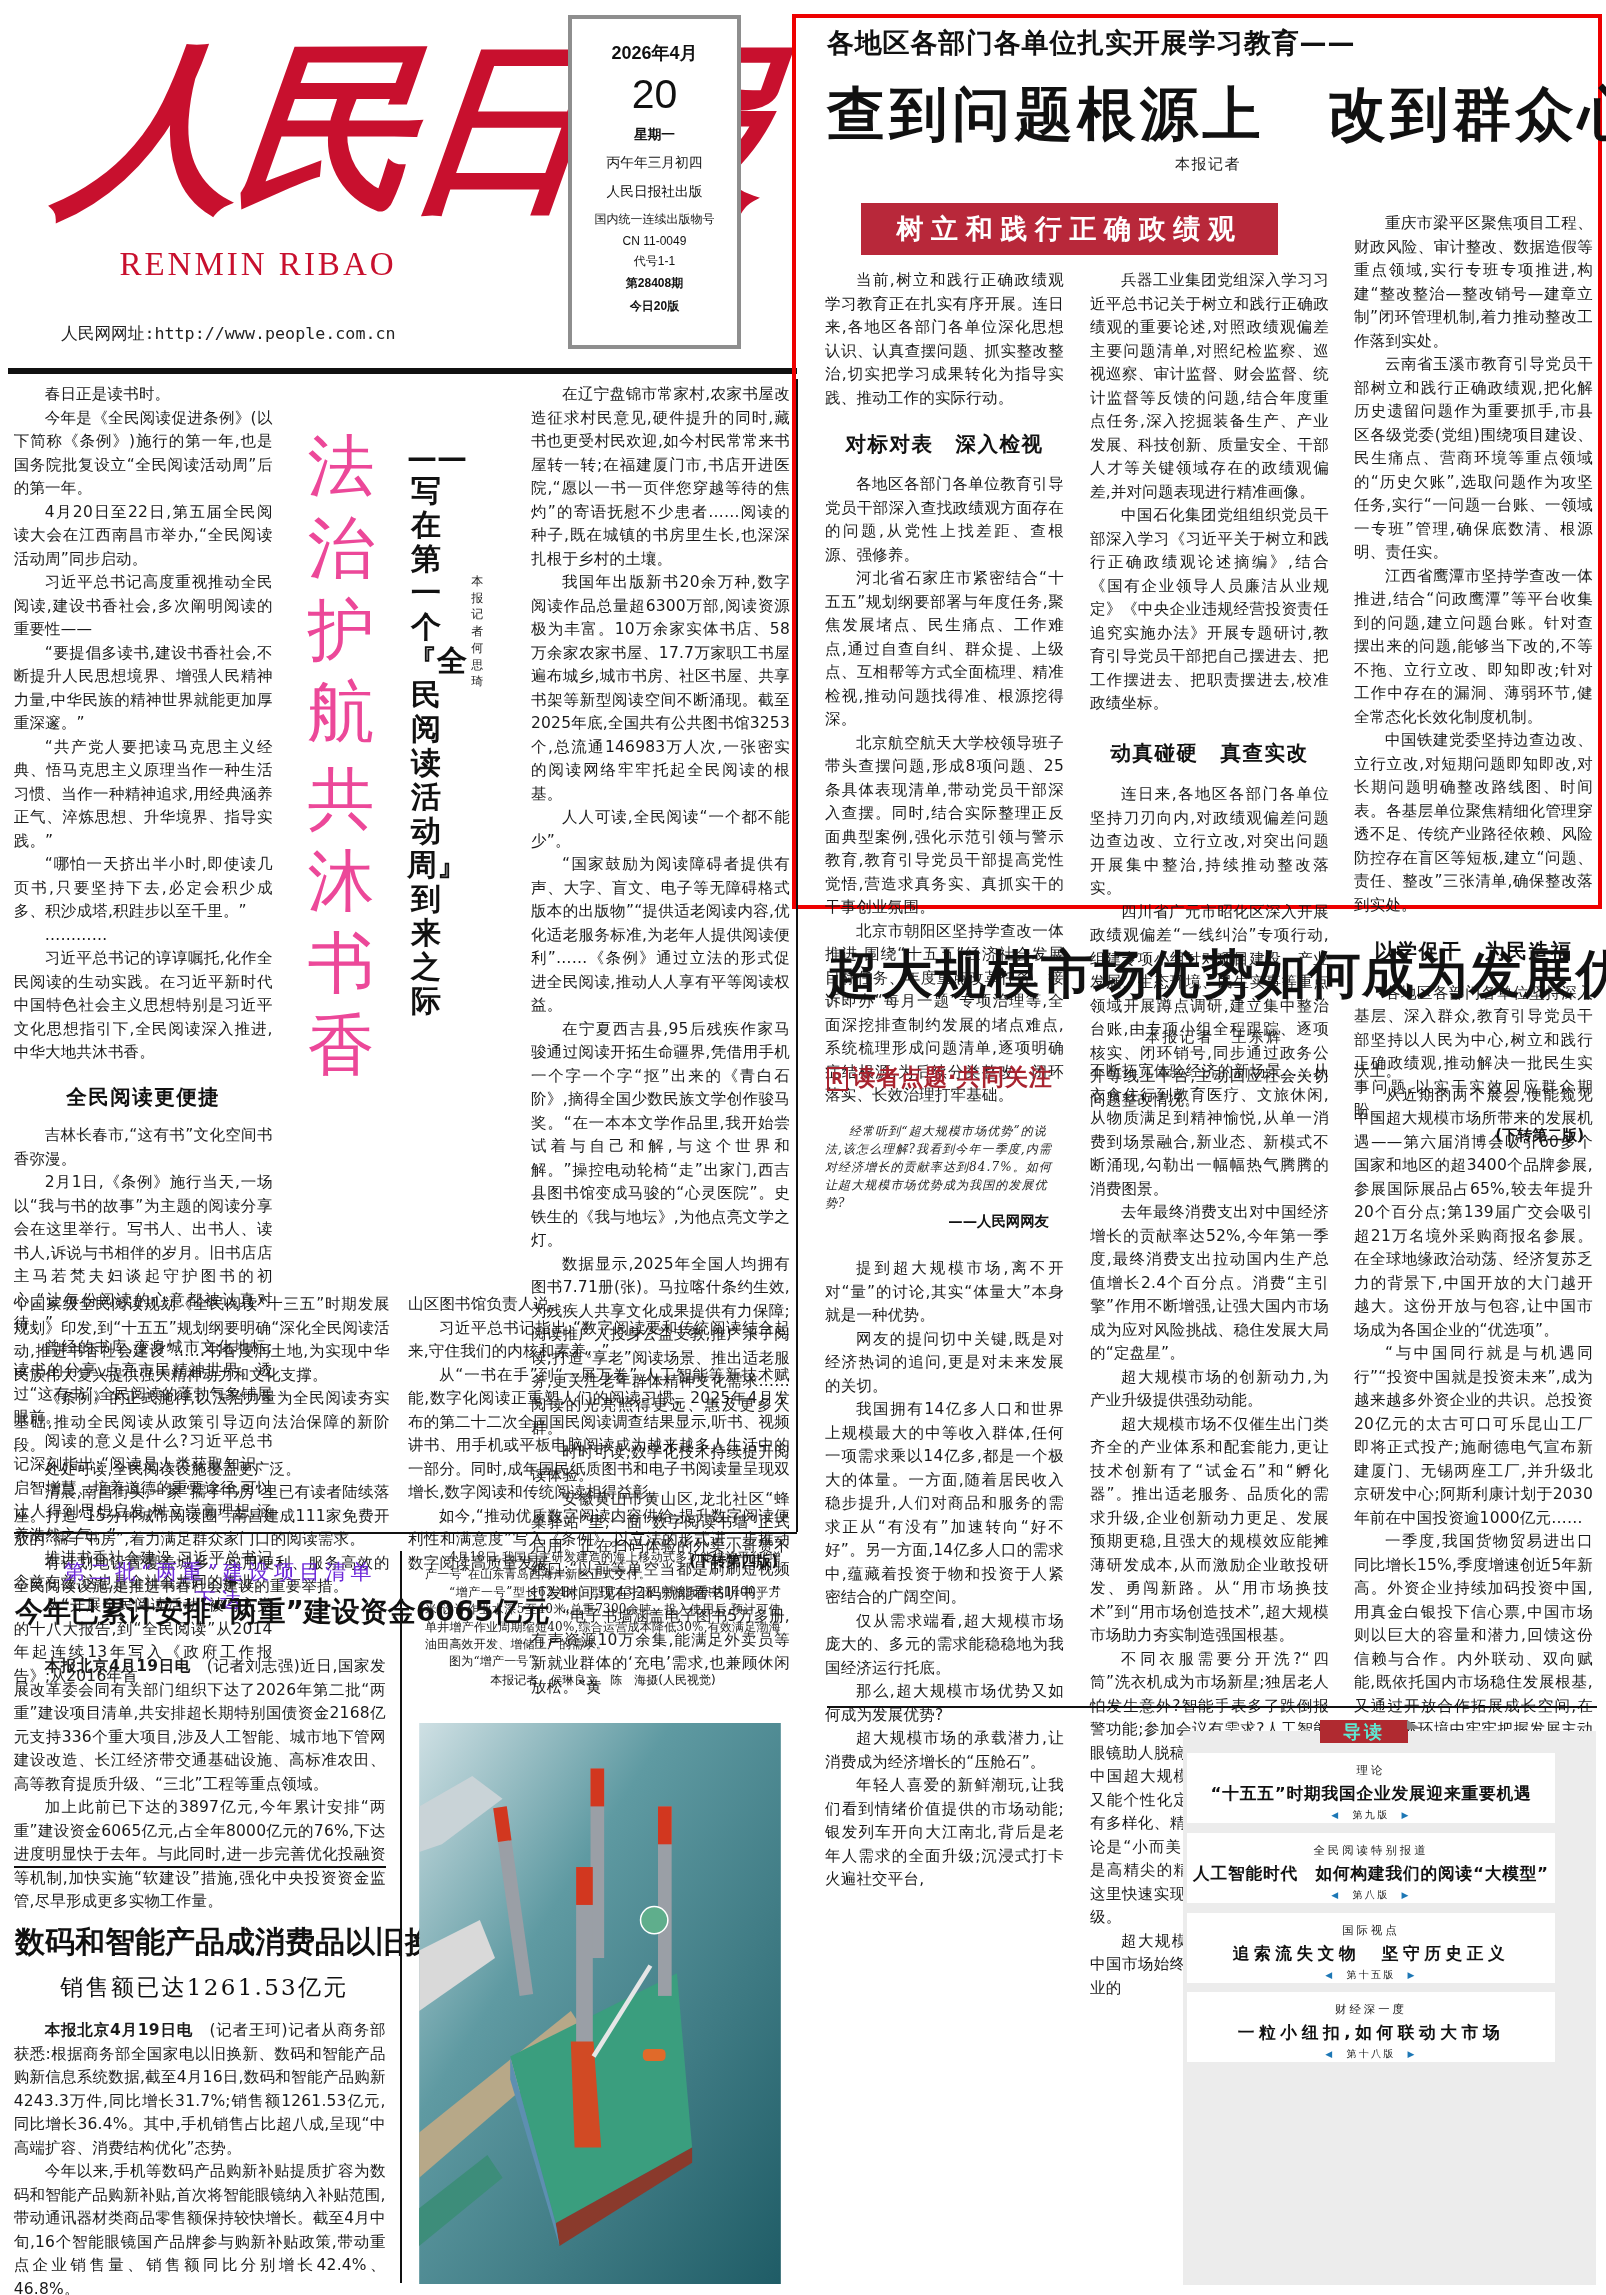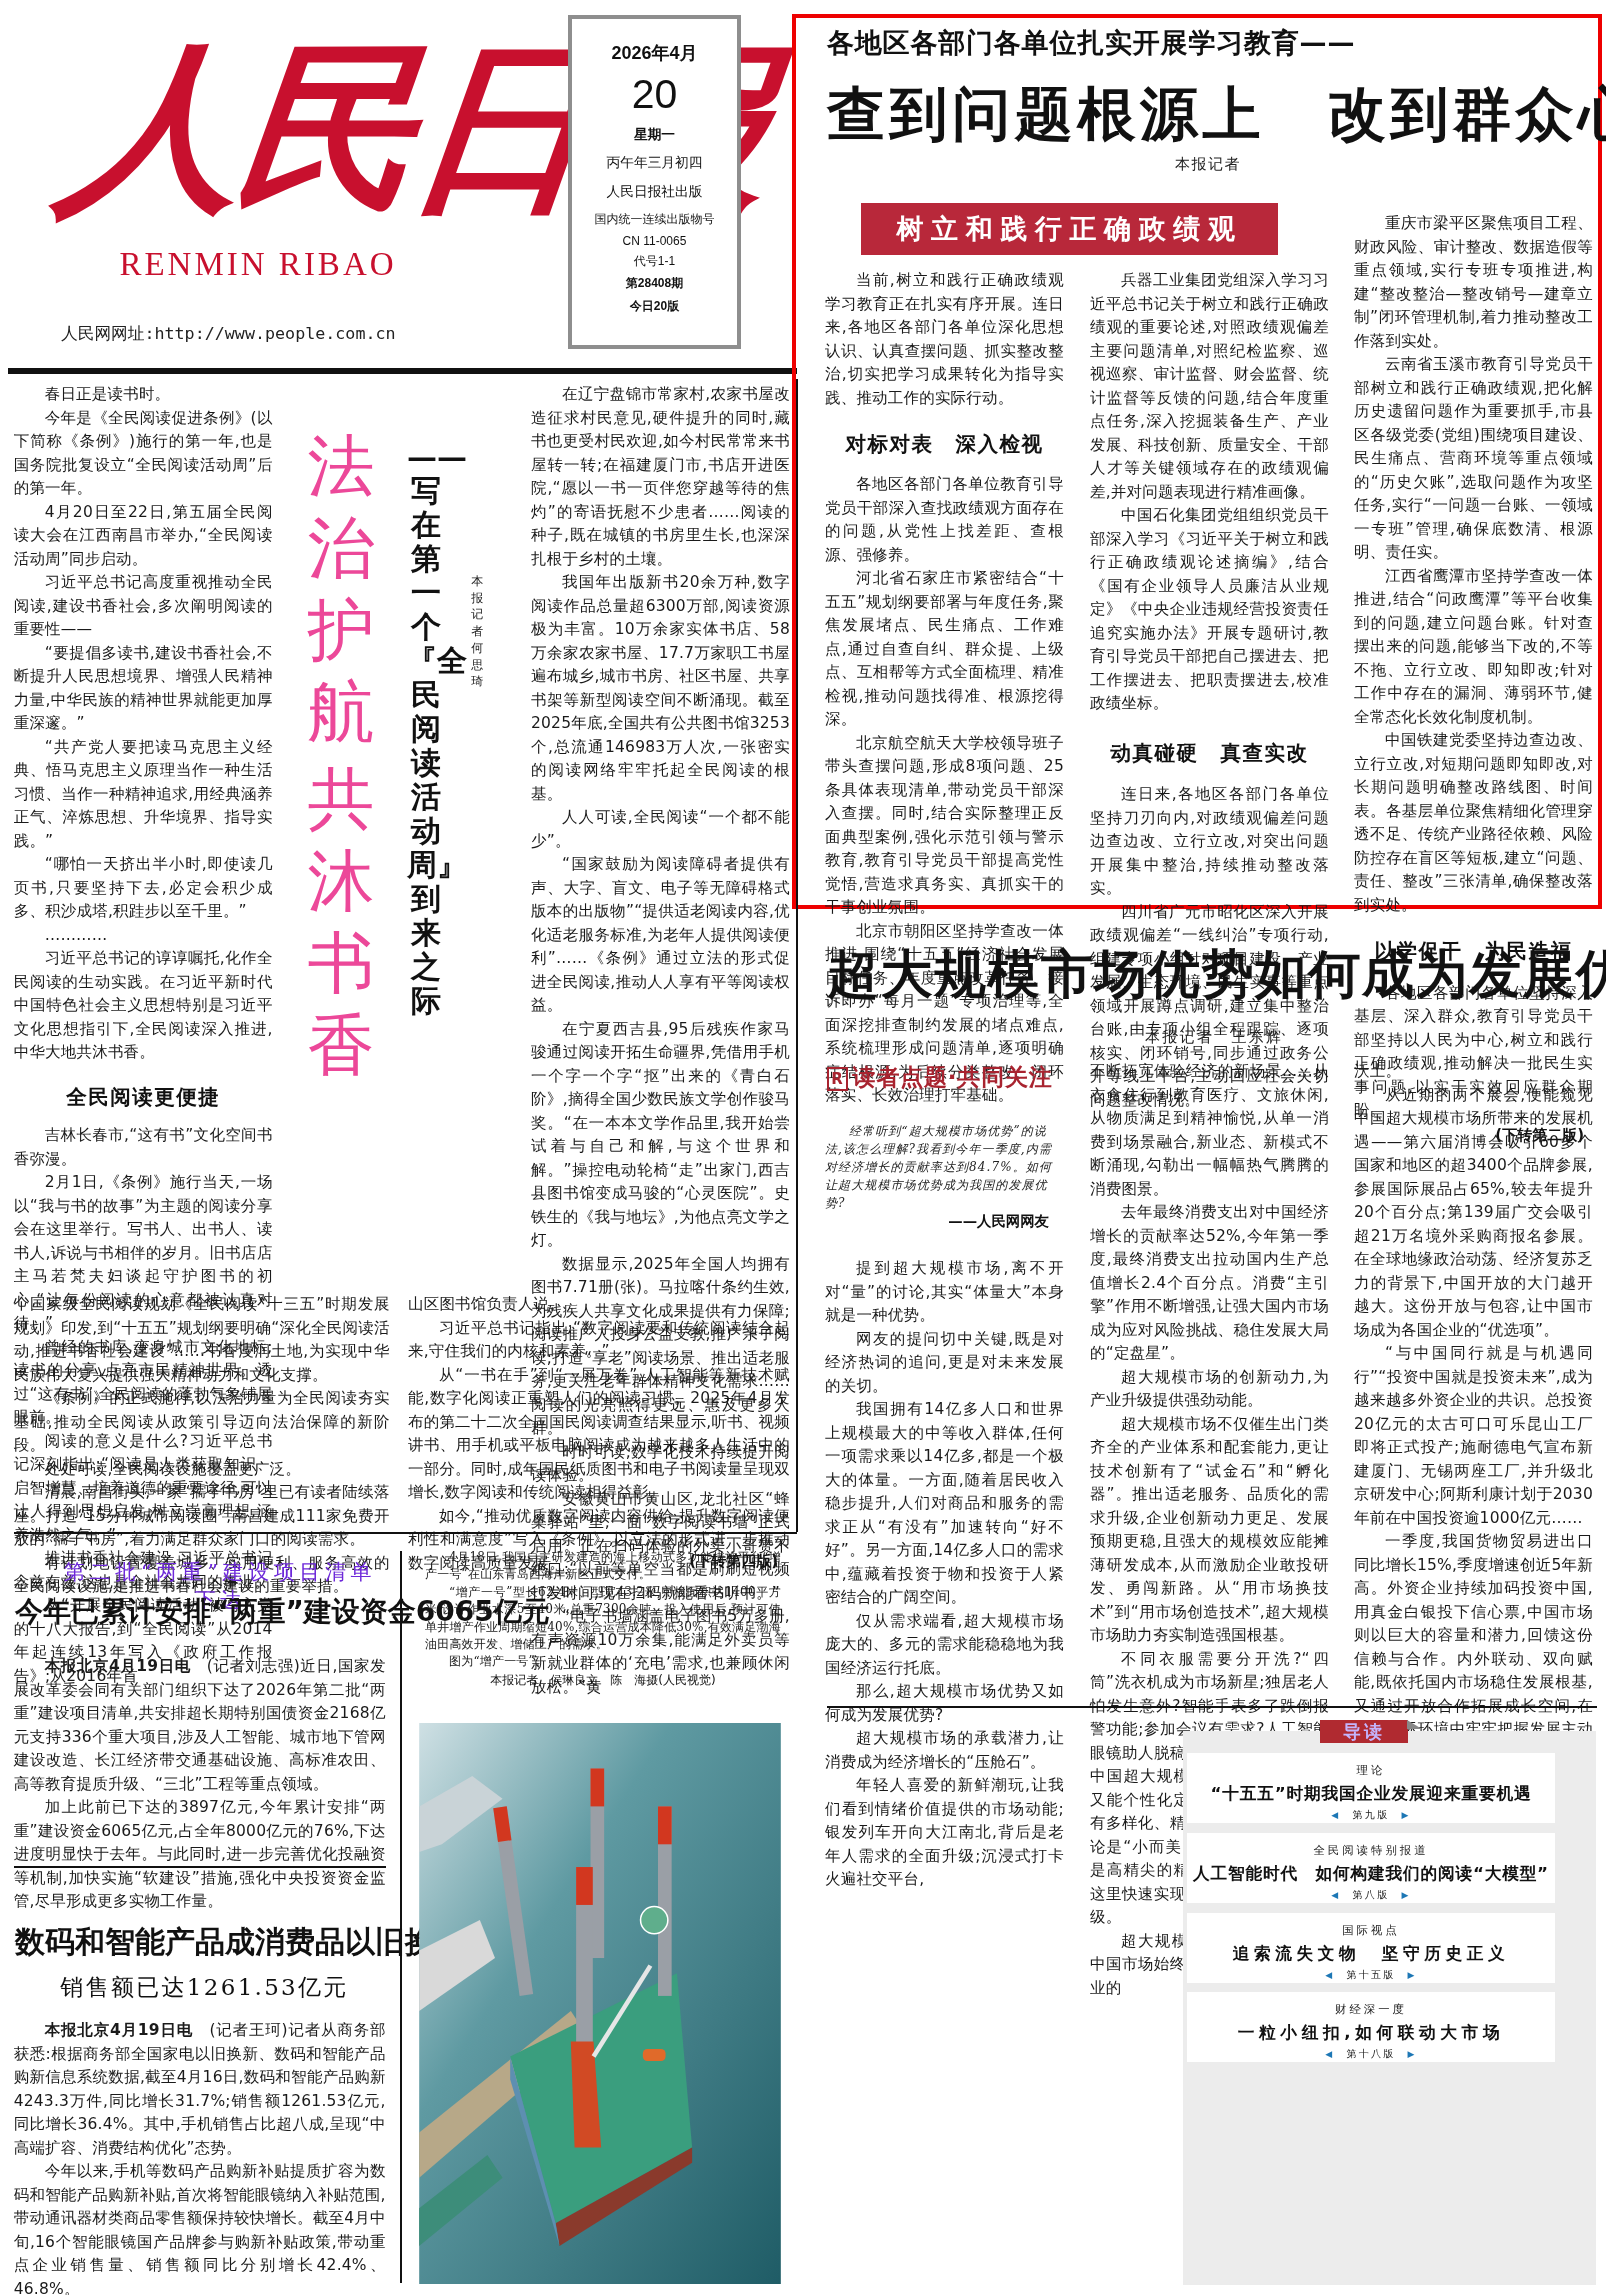--- a/index.html
+++ b/index.html
@@ -34,21 +34,21 @@
 .byline2{left:1145px;top:1028px;font-size:15px;letter-spacing:2.3px;font-family:"DejaVu Serif",serif;color:#222}
 .readers{left:827px;top:1062px;font-size:23px;font-weight:bold;color:#a8232f;letter-spacing:0.8px}
 .readers .r{display:inline-block;width:21px;height:24px;border:2.3px solid #a8232f;font-size:15px;line-height:20px;text-align:center;margin-right:4.6px;vertical-align:middle}
 .q p{font-family:"DejaVu Serif",serif;font-style:italic;font-size:12px;line-height:18px;letter-spacing:1.1px;text-indent:2em;color:#222}
 .liang-k{left:53px;top:1558px;width:334px;text-align:center;font-family:"DejaVu Serif",serif;font-size:21px;letter-spacing:4.6px;color:#6d28d9}
 .liang-h{left:15px;top:1593px;width:379px;text-align:center;font-size:28px;font-weight:bold;color:#111;white-space:nowrap}
 .digi-h{left:15px;top:1922px;width:379px;text-align:center;font-size:30px;font-weight:bold;color:#111;white-space:nowrap}
 .digi-s{left:15px;top:1972px;width:379px;text-align:center;font-family:"DejaVu Serif",serif;font-size:23px;color:#111;letter-spacing:2.3px}
 .photo{left:419px;top:1723px;width:362px;height:561px;overflow:hidden}
 .guide{left:1183px;top:1731px;width:413px;height:554px;background:#ececec}
-.guide-tag{left:1320px;top:1720px;width:88px;height:23px;background:#b02a30;color:#c4b5fd;font-size:18px;font-weight:bold;text-align:center;line-height:23px;letter-spacing:3px}
+.guide-tag{left:1320px;top:1720px;width:88px;height:23px;background:#b02a30;color:#5eead4;font-size:18px;font-weight:bold;text-align:center;line-height:23px;letter-spacing:3px}
 .guide-fold{left:1407px;top:1720px;width:0;height:0;border-bottom:9px solid #888;border-right:15px solid transparent}
 .gcard{position:absolute;left:1187px;width:368px;height:70px;background:#fff;text-align:center}
 .gcard .sec{font-family:"DejaVu Serif",serif;font-size:11.4px;letter-spacing:3px;color:#222;margin-top:10px}
 .gcard .ttl{font-size:16.7px;font-weight:bold;color:#111;margin-top:3.8px;white-space:nowrap;letter-spacing:0.8px}
 .gcard .pg{font-family:"DejaVu Serif",serif;font-size:10px;color:#222;margin-top:3px;letter-spacing:2.3px}
 .gcard .pg .arr{color:#1d77b5;font-size:9px;margin:0 12px}
 </style>
 </head>
 <body>
 
@@ -58,21 +58,21 @@
 <div class="abs mast-pinyin">RENMIN  RIBAO</div>
 <div class="abs mast-url">人民网网址:http://www.people.com.cn</div>
 
 <div class="abs datebox">
   <div class="db-ym">2026年4月</div>
   <div class="db-day">20</div>
   <div class="db-s" style="font-weight:bold">星期一</div>
   <div class="db-s">丙午年三月初四</div>
   <div class="db-s" style="font-family:'DejaVu Serif',serif">人民日报社出版</div>
   <div class="db-xs">国内统一连续出版物号</div>
-  <div class="db-xs">CN 11-0065</div>
+  <div class="db-xs">CN 11-0049</div>
   <div class="db-xs">代号1-1</div>
   <div class="db-xs" style="font-weight:bold">第28408期</div>
   <div class="db-xs" style="font-weight:bold">今日20版</div>
 </div>
 <div class="abs rule-top"></div>
 
 <div class="abs redbox"></div>
 <div class="abs kicker">各地区各部门各单位扎实开展学习教育——</div>
 <div class="abs headline">查到问题根源上　改到群众心坎里</div>
 <div class="abs byline1">本报记者</div>

